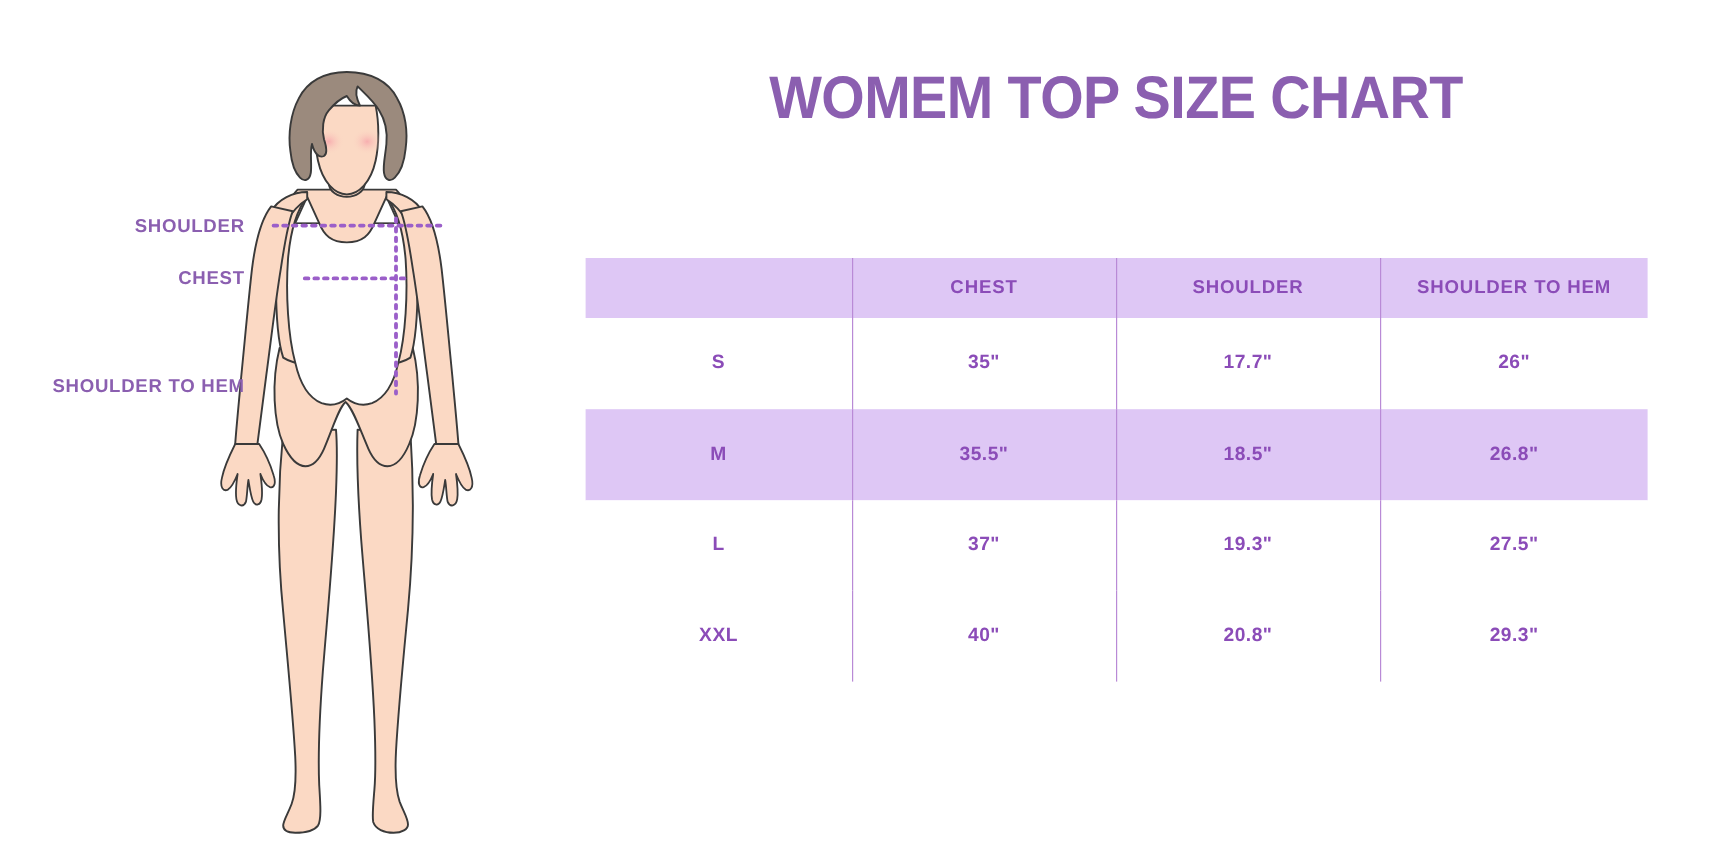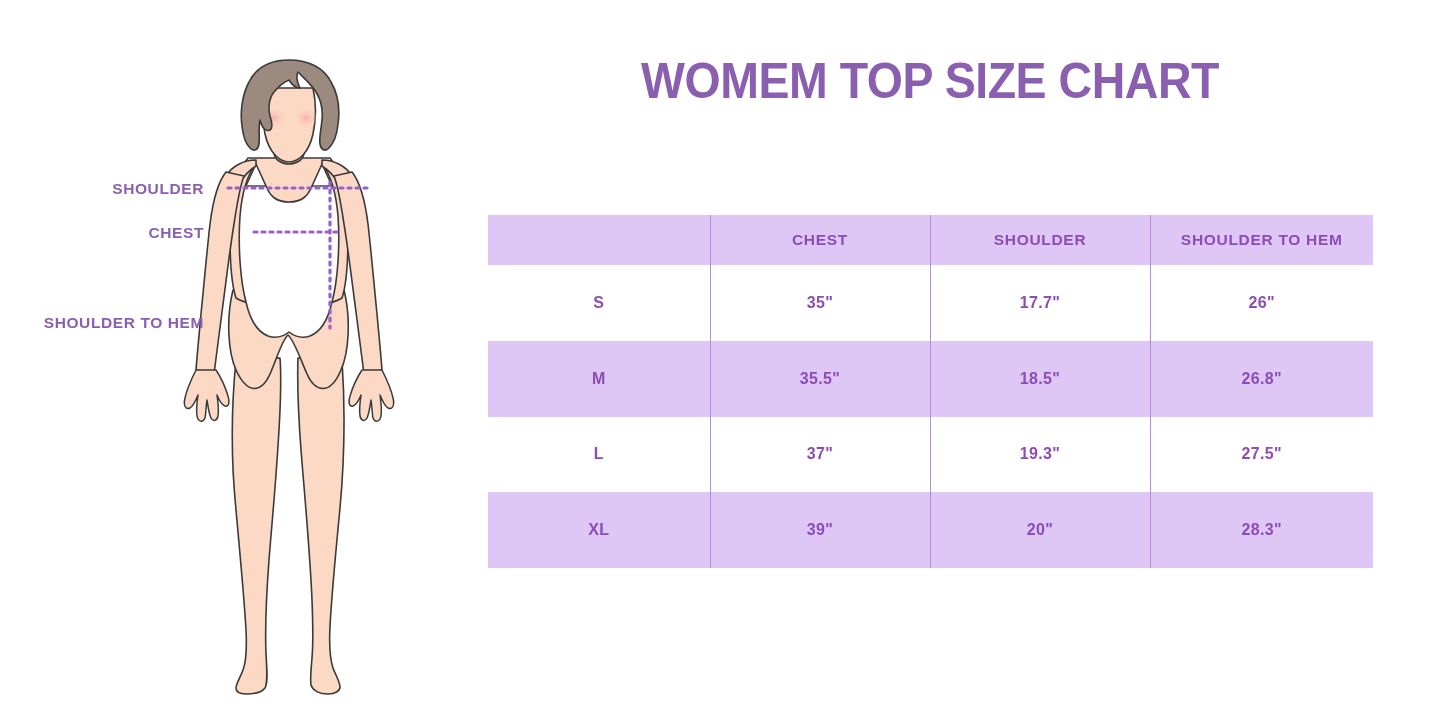--- a/index.html
+++ b/index.html
@@ -243,22 +243,22 @@
         <td>35.5"</td>
         <td>18.5"</td>
         <td>26.8"</td>
       </tr>
       <tr class="row-plain">
         <td class="cell-size">L</td>
         <td>37"</td>
         <td>19.3"</td>
         <td>27.5"</td>
       </tr>
-      <tr class="row-shaded">
-        <td class="cell-size">XL</td>
-        <td>39"</td>
-        <td>20"</td>
-        <td>28.3"</td>
+      <tr class="row-plain">
+        <td class="cell-size">XXL</td>
+        <td>40"</td>
+        <td>20.8"</td>
+        <td>29.3"</td>
       </tr>
     </tbody>
   </table>
 
 </div>
 
 </body></html>

